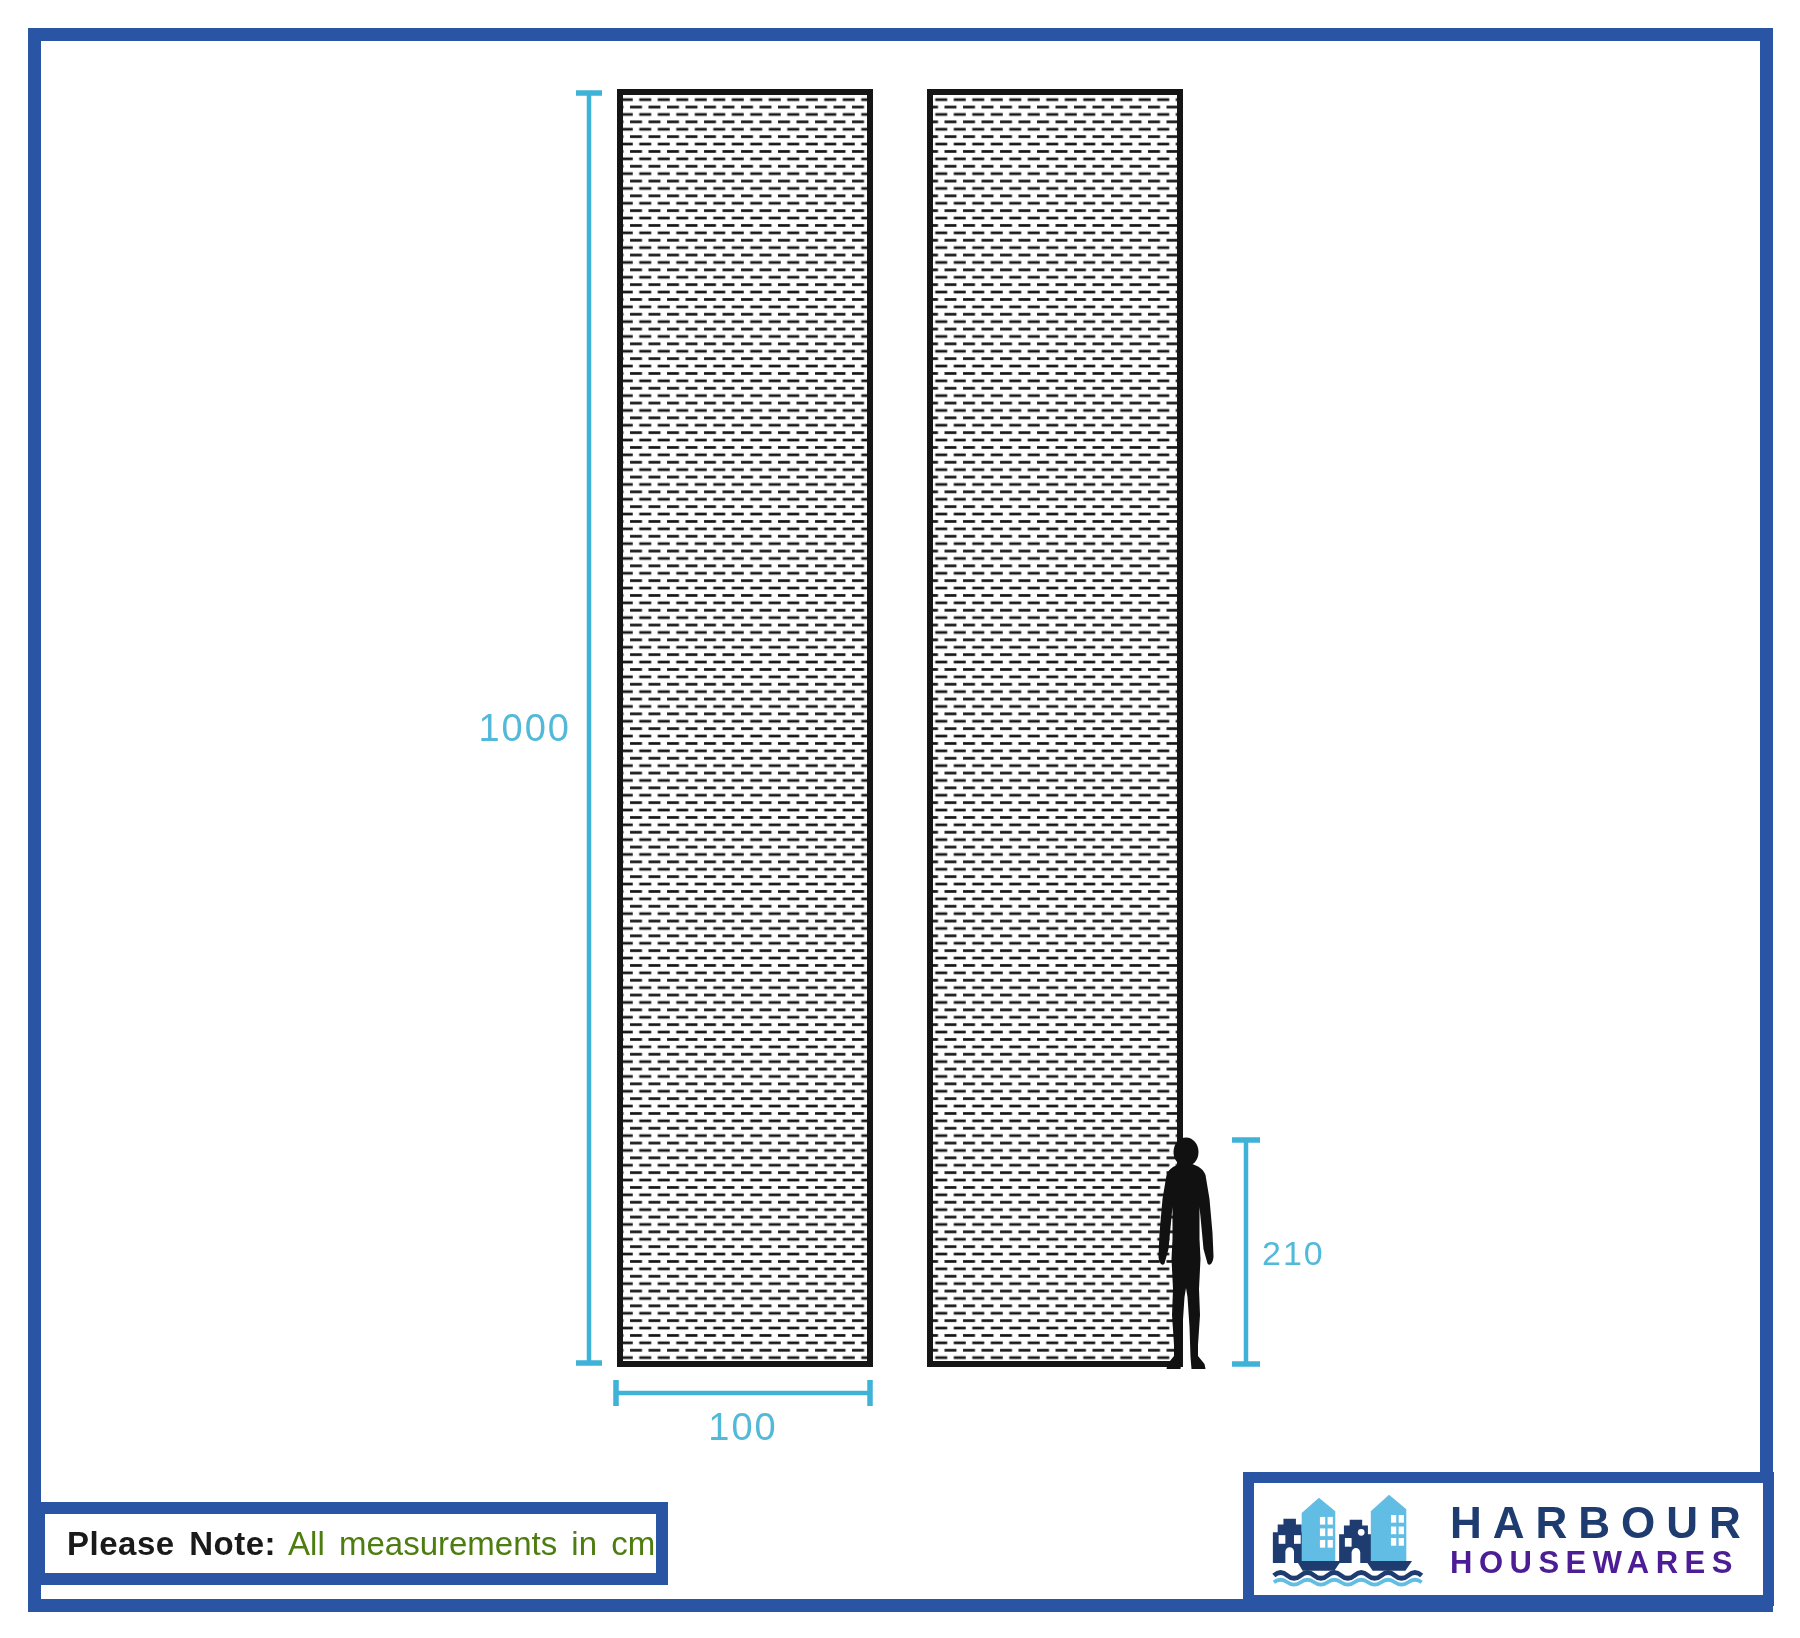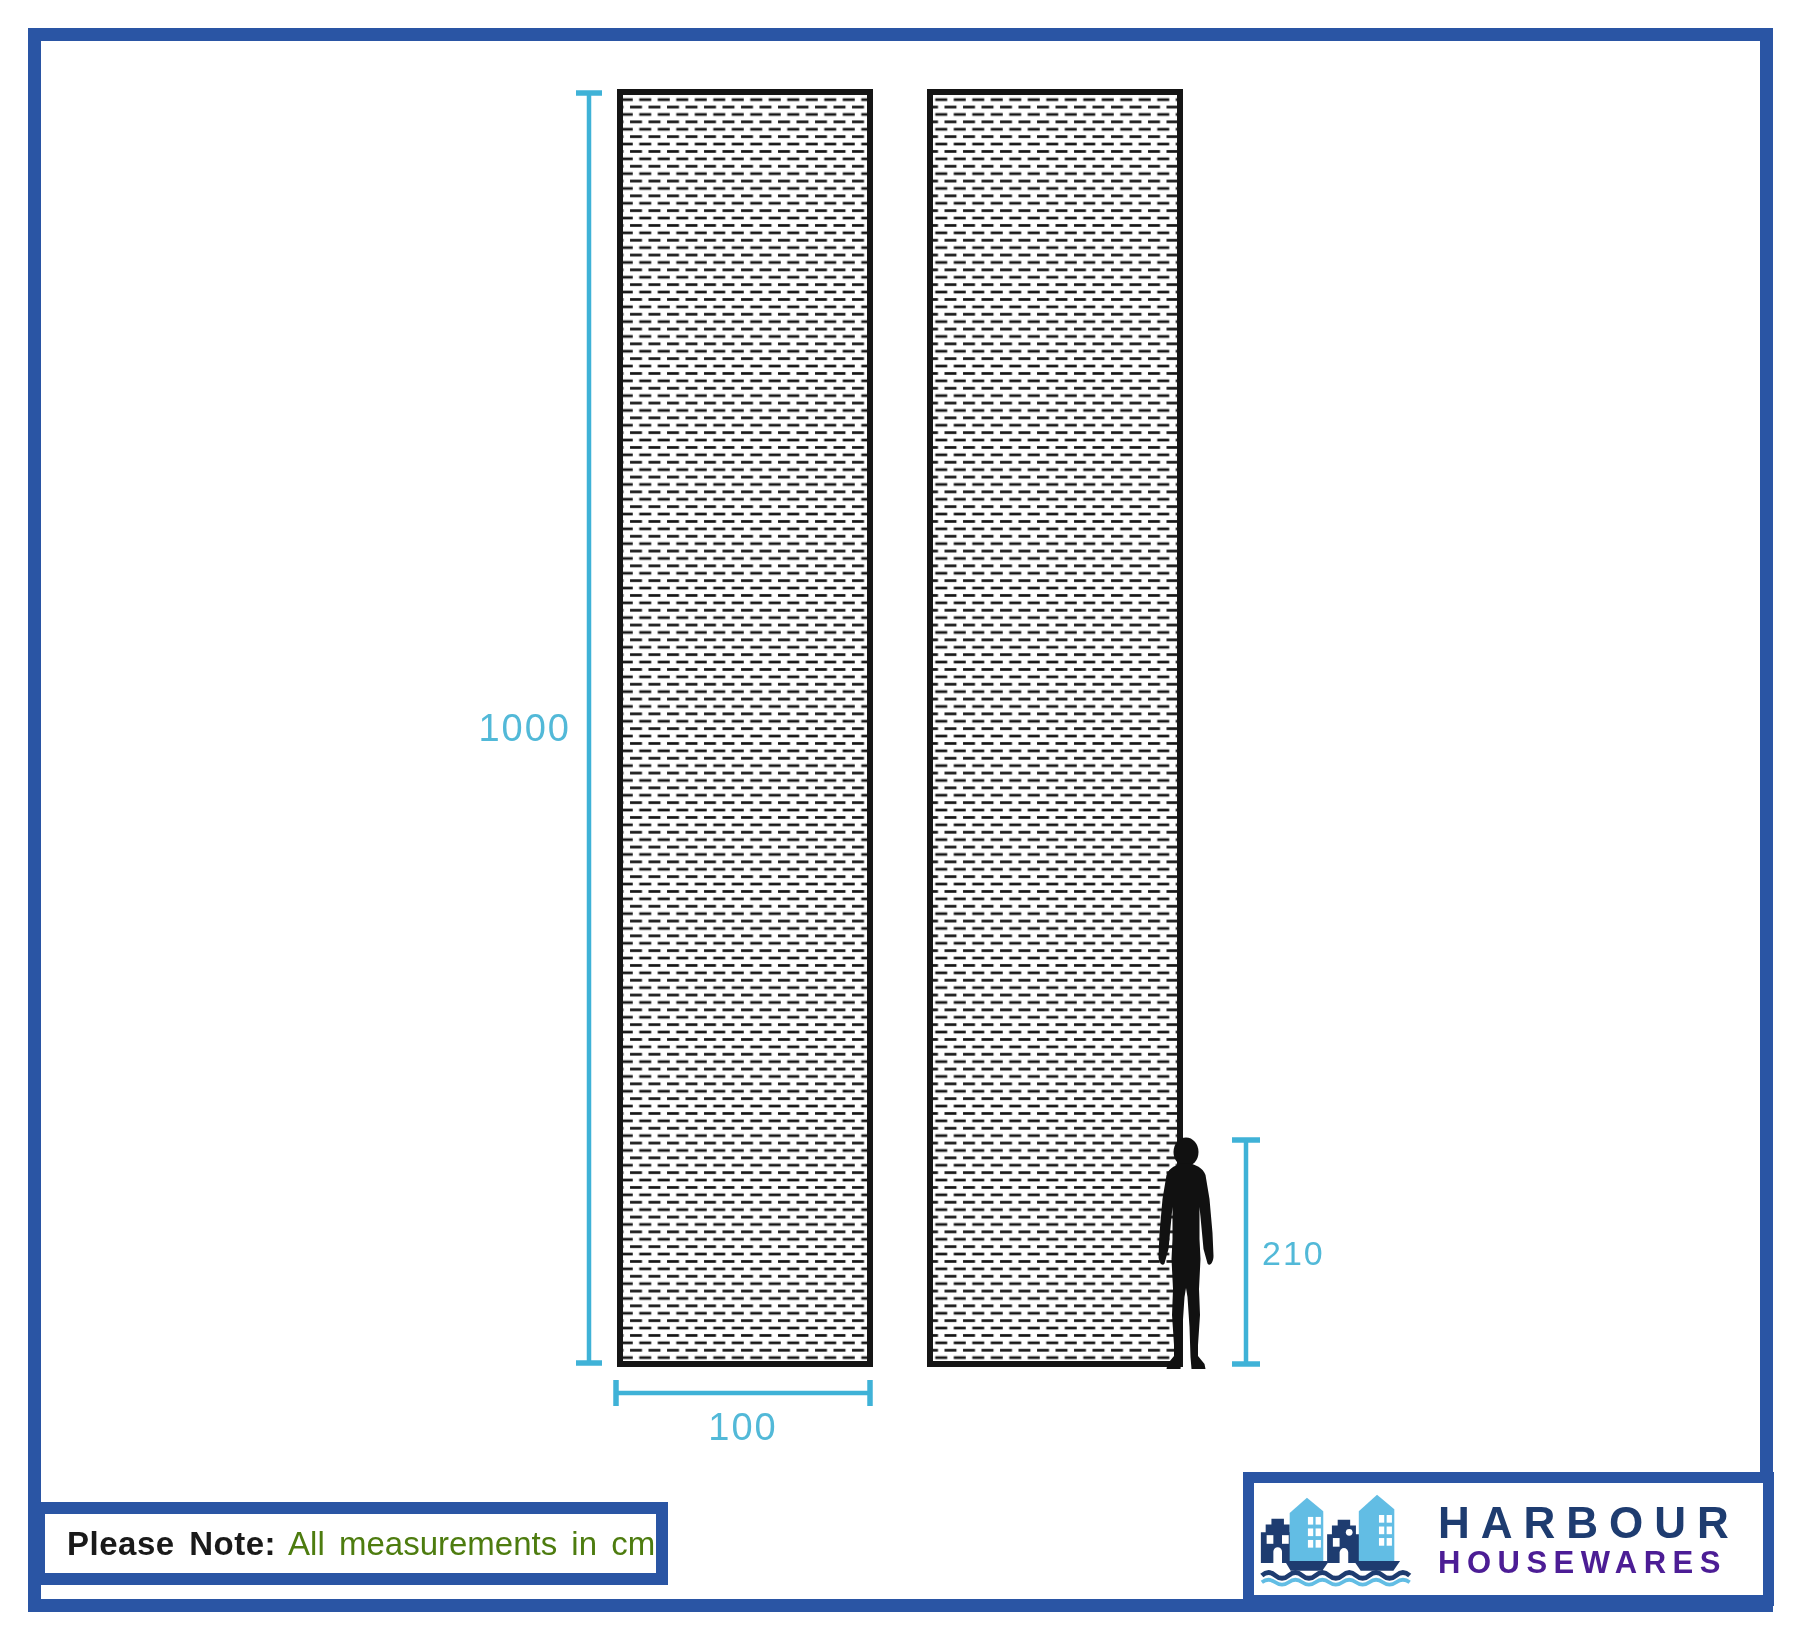--- a/index.html
+++ b/index.html
@@ -29,21 +29,21 @@
     background:#ffffff; border:12px solid #2a55a4; z-index:3;
     display:flex; align-items:center; padding-left:22px;
     font-size:33px; color:#1a1a1a; white-space:nowrap; word-spacing:5px;
   }
   .note-box .bold { font-weight:bold; margin-right:12px; letter-spacing:0.5px; }
   .note-box .plain { color:#4d7c0f; }
   
   .logo-box {
     position:absolute; left:1243px; top:1472px; width:531px; height:134px;
     background:#ffffff; border:11px solid #2a55a4; z-index:3;
-    display:flex; align-items:center; padding-left:4px;
+    display:flex; align-items:center; padding-left:16px;
   }
   .logo-mark { flex:0 0 auto; }
   .logo-text { margin-left:12px; display:flex; flex-direction:column; justify-content:center; }
   .logo-line1 {
     color:#1e3c70; font-size:44px; line-height:46px; font-weight:600; letter-spacing:11px;
   }
   .logo-line2 {
     color:#4c1d95; font-size:31px; line-height:33px; font-weight:600; letter-spacing:6.5px;
   }
 </style>

